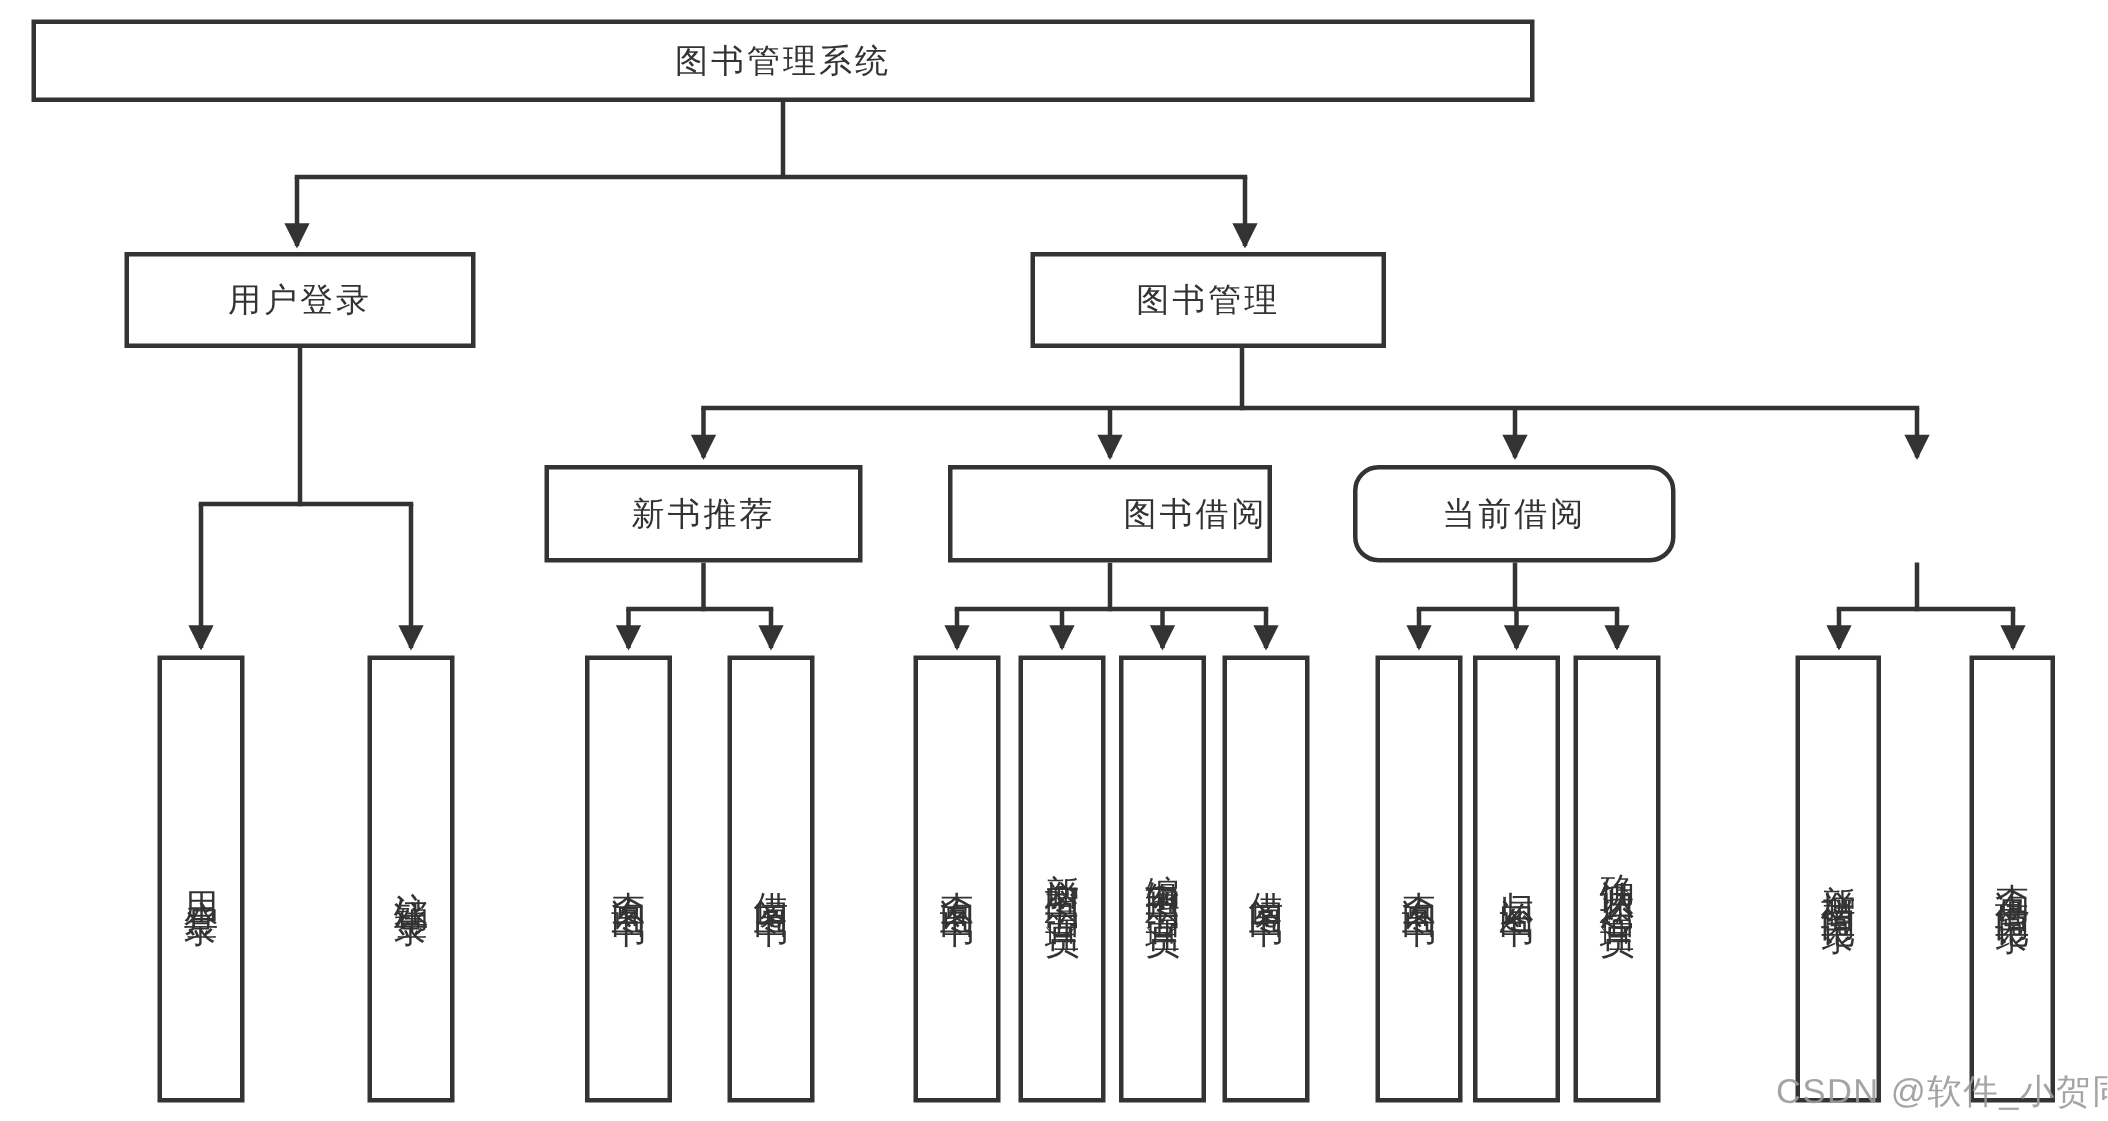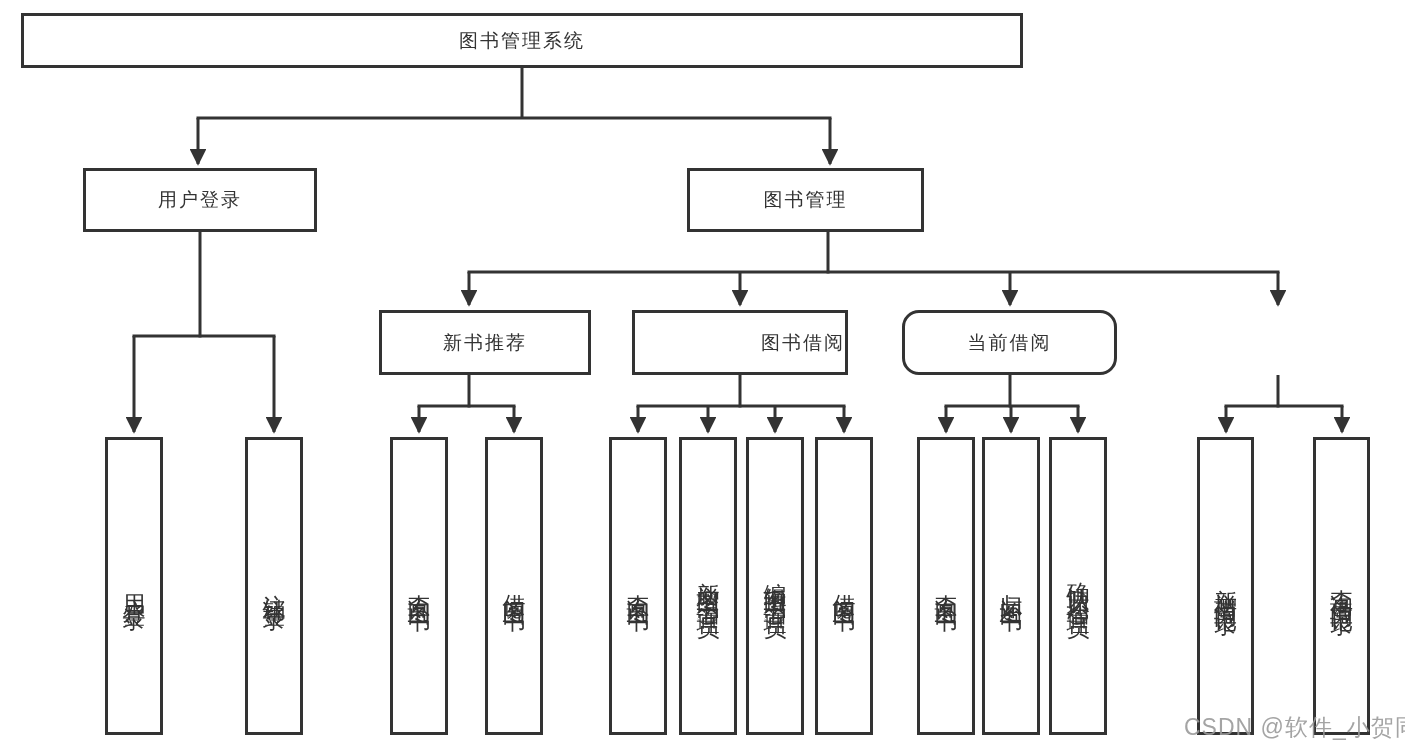--- a/index.html
+++ b/index.html
@@ -16,21 +16,21 @@
   .box {
     position: absolute;
     box-sizing: border-box;
     background: #ffffff;
     border: 3px solid #333333;
     display: flex;
     align-items: center;
     justify-content: center;
   }
   .hbox span {
-    font-size: 19px;
+    font-size: 22px;
     letter-spacing: 2px;
     color: #333333;
     white-space: nowrap;
   }
   .vbox span {
     writing-mode: vertical-rl;
     text-orientation: mixed;
     font-size: 23px;
     letter-spacing: 5px;
     line-height: 1;
@@ -106,21 +106,21 @@
     <span>图书管理系统</span>
   </div>
 
   <div class="box hbox" style="left:83px; top:168px; width:234px; height:64px;">
     <span>用户登录</span>
   </div>
   <div class="box hbox" style="left:687px; top:168px; width:237px; height:64px;">
     <span>图书管理</span>
   </div>
 
-  <div class="box hbox" style="left:363px; top:310px; width:212px; height:65px;margin-left:16px;">
+  <div class="box hbox" style="left:363px; top:310px; width:212px; height:65px;">
     <span>新书推荐</span>
   </div>
   <div class="box hbox" style="left:632px; top:310px; width:216px; height:65px;justify-content:flex-end;">
     <span>图书借阅</span>
   </div>
   <div class="box hbox" style="left:902px; top:310px; width:215px; height:65px;border-radius:17px;">
     <span>当前借阅</span>
   </div>
 
   <div class="box vbox" style="left:105px; top:437px; width:58px; height:298px;">

